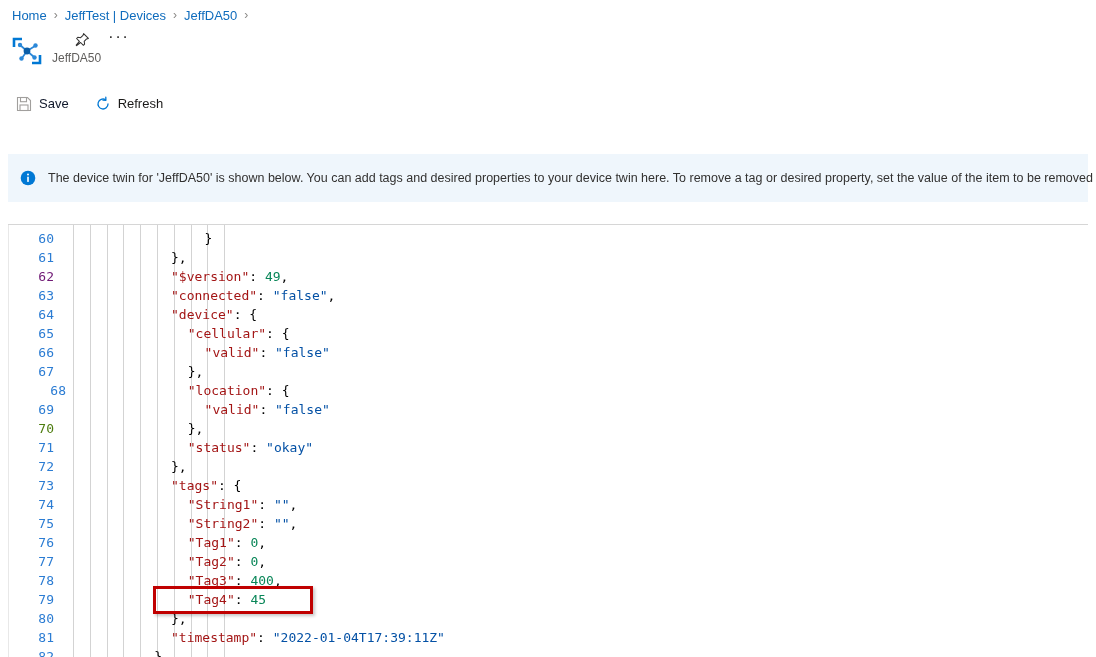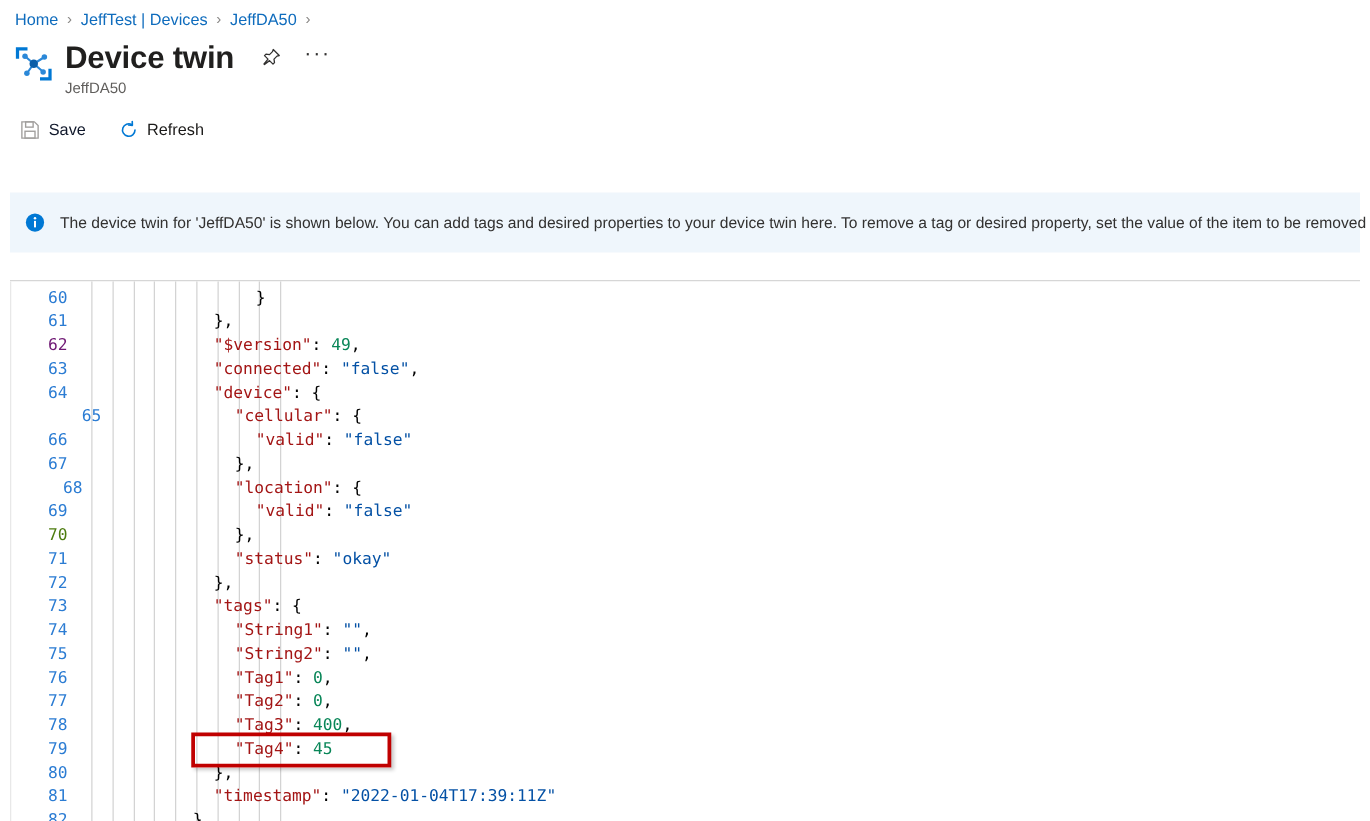--- a/index.html
+++ b/index.html
@@ -239,21 +239,20 @@
 
       <circle cx="15" cy="15" r="3.4" fill="#0b5ea8"></circle>
       <circle cx="8" cy="9" r="2.2" fill="#2b88d8"></circle>
       <circle cx="23.5" cy="9.5" r="2.2" fill="#2b88d8"></circle>
       <circle cx="9.5" cy="22.5" r="2.2" fill="#2b88d8"></circle>
       <circle cx="22.5" cy="21.5" r="2.2" fill="#2b88d8"></circle>
     </svg>
   </span>
   <span class="title-text-wrap">
     <span class="title-line">
-      <span class="page-title">Device twin</span>
       <span class="pin-icon">
         <svg width="16" height="16" viewBox="0 0 16 16">
           <path d="M9.6 1.6 L14.4 6.4 L12.6 6.9 L10.2 9.3 L10.6 12.1 L9.4 13.3 L6.6 10.5 L2.6 13.6 L2.2 13.2 L5.4 9.3 L2.6 6.5 L3.8 5.3 L6.6 5.7 L9.0 3.3 Z" fill="none" stroke="#323130" stroke-width="1.05" stroke-linejoin="round"></path>
         </svg>
       </span>
       <span class="ellipsis-btn">···</span>
     </span>
     <span class="subtitle">JeffDA50</span>
   </span>
 </div>
@@ -305,21 +304,21 @@
         <div class="guide" style="left: 182.6px; background: rgb(211, 211, 211);"></div>
         <div class="guide" style="left: 199.4px; background: rgb(211, 211, 211);"></div>
         <div class="guide" style="left: 216.2px; background: rgb(211, 211, 211);"></div>
       </div>
     <div id="code-lines">
         <div class="code-row" style="position: absolute; top: 4px; left: 0px; right: 0px;"><span class="lineno" style="color: rgb(43, 124, 211);">60</span><span class="code-text" style="left: 196.6px;"><span class="p">}</span></span></div>
         <div class="code-row" style="position: absolute; top: 23px; left: 0px; right: 0px;"><span class="lineno" style="color: rgb(43, 124, 211);">61</span><span class="code-text" style="left: 163px;"><span class="p">},</span></span></div>
         <div class="code-row" style="position: absolute; top: 42px; left: 0px; right: 0px;"><span class="lineno" style="color: #701a75;">62</span><span class="code-text" style="left: 163px;"><span class="k">"$version"</span><span class="p">: </span><span class="n">49</span><span class="p">,</span></span></div>
         <div class="code-row" style="position: absolute; top: 61px; left: 0px; right: 0px;"><span class="lineno" style="color: rgb(43, 124, 211);">63</span><span class="code-text" style="left: 163px;"><span class="k">"connected"</span><span class="p">: </span><span class="s">"false"</span><span class="p">,</span></span></div>
         <div class="code-row" style="position: absolute; top: 80px; left: 0px; right: 0px;"><span class="lineno" style="color: rgb(43, 124, 211);">64</span><span class="code-text" style="left: 163px;"><span class="k">"device"</span><span class="p">: {</span></span></div>
-        <div class="code-row" style="position: absolute; top: 99px; left: 0px; right: 0px;"><span class="lineno" style="color: rgb(43, 124, 211); padding-left: 27px;">65</span><span class="code-text" style="left: 179.8px;"><span class="k">"cellular"</span><span class="p">: {</span></span></div>
+        <div class="code-row" style="position: absolute; top: 99px; left: 0px; right: 0px;"><span class="lineno" style="color: rgb(43, 124, 211);">65</span><span class="code-text" style="left: 179.8px;"><span class="k">"cellular"</span><span class="p">: {</span></span></div>
         <div class="code-row" style="position: absolute; top: 118px; left: 0px; right: 0px;"><span class="lineno" style="color: rgb(43, 124, 211);">66</span><span class="code-text" style="left: 196.6px;"><span class="k">"valid"</span><span class="p">: </span><span class="s">"false"</span></span></div>
         <div class="code-row" style="position: absolute; top: 137px; left: 0px; right: 0px;"><span class="lineno" style="color: rgb(43, 124, 211);">67</span><span class="code-text" style="left: 179.8px;"><span class="p">},</span></span></div>
         <div class="code-row" style="position: absolute; top: 156px; left: 0px; right: 0px;"><span class="lineno" style="color: rgb(43, 124, 211); padding-left: 12px;">68</span><span class="code-text" style="left: 179.8px;"><span class="k">"location"</span><span class="p">: {</span></span></div>
         <div class="code-row" style="position: absolute; top: 175px; left: 0px; right: 0px;"><span class="lineno" style="color: rgb(43, 124, 211);">69</span><span class="code-text" style="left: 196.6px;"><span class="k">"valid"</span><span class="p">: </span><span class="s">"false"</span></span></div>
         <div class="code-row" style="position: absolute; top: 194px; left: 0px; right: 0px;"><span class="lineno" style="color: #4d7c0f;">70</span><span class="code-text" style="left: 179.8px;"><span class="p">},</span></span></div>
         <div class="code-row" style="position: absolute; top: 213px; left: 0px; right: 0px;"><span class="lineno" style="color: rgb(43, 124, 211);">71</span><span class="code-text" style="left: 179.8px;"><span class="k">"status"</span><span class="p">: </span><span class="s">"okay"</span></span></div>
         <div class="code-row" style="position: absolute; top: 232px; left: 0px; right: 0px;"><span class="lineno" style="color: rgb(43, 124, 211);">72</span><span class="code-text" style="left: 163px;"><span class="p">},</span></span></div>
         <div class="code-row" style="position: absolute; top: 251px; left: 0px; right: 0px;"><span class="lineno" style="color: rgb(43, 124, 211);">73</span><span class="code-text" style="left: 163px;"><span class="k">"tags"</span><span class="p">: {</span></span></div>
         <div class="code-row" style="position: absolute; top: 270px; left: 0px; right: 0px;"><span class="lineno" style="color: rgb(43, 124, 211);">74</span><span class="code-text" style="left: 179.8px;"><span class="k">"String1"</span><span class="p">: </span><span class="s">""</span><span class="p">,</span></span></div>
         <div class="code-row" style="position: absolute; top: 289px; left: 0px; right: 0px;"><span class="lineno" style="color: rgb(43, 124, 211);">75</span><span class="code-text" style="left: 179.8px;"><span class="k">"String2"</span><span class="p">: </span><span class="s">""</span><span class="p">,</span></span></div>

